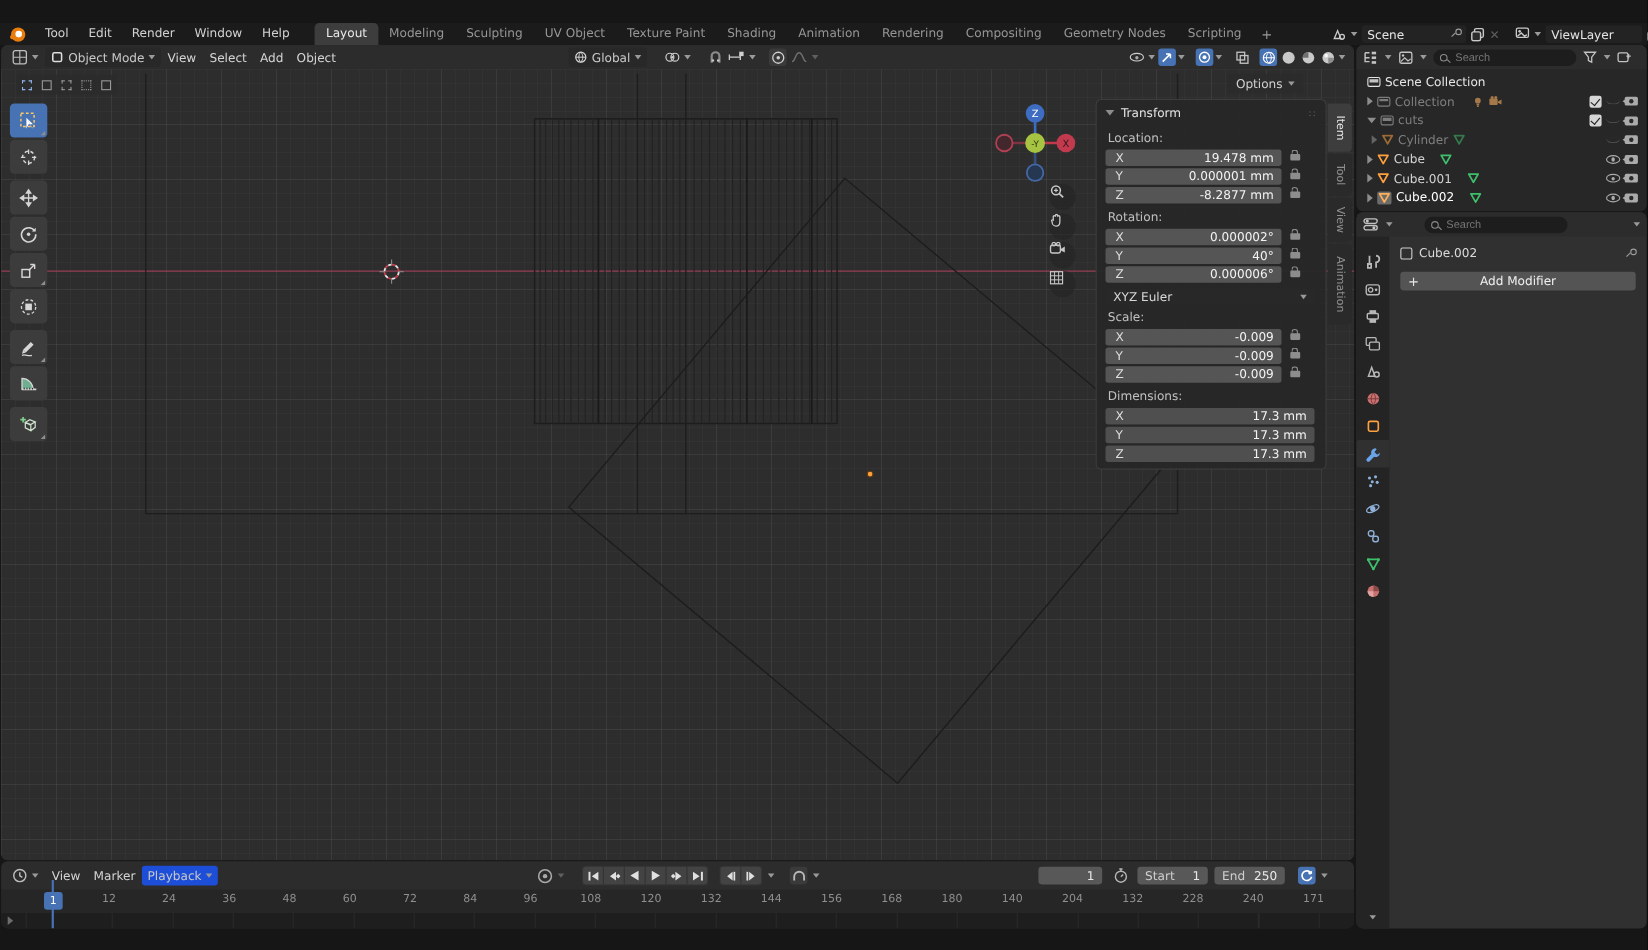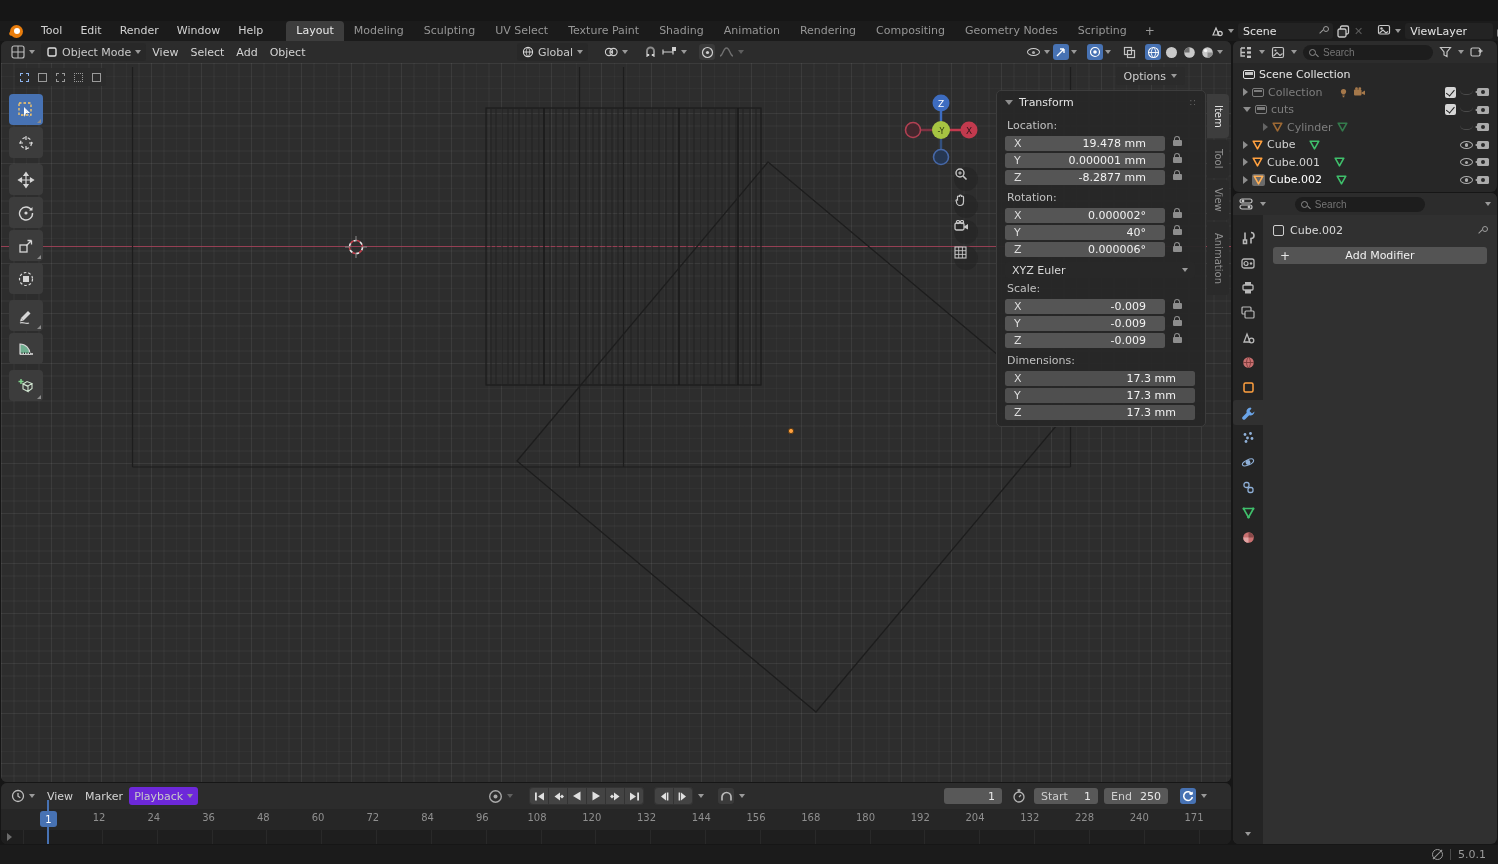--- a/index.html
+++ b/index.html
@@ -65,21 +65,21 @@
   .toolbar { position:absolute; left:8px; top:53px; width:36px; z-index:20; }
   .tbtn { width:34px; height:31px; margin-bottom:2px; background:#3c3c3c; border-radius:4px; display:flex; align-items:center; justify-content:center; position:relative; }
   .tbtn.active { background:#4772b3; }
   .tbtn.gap { margin-top:6px; }
   .tbtn .corner { position:absolute; right:2px; bottom:2px; width:0; height:0; border-left:4px solid transparent; border-bottom:4px solid #8e8e8e; }
   .npanel { position:absolute; left:995px; top:49px; width:210px; height:337px; background:rgba(40,40,40,0.96); border:1px solid #3d3d3d; border-radius:5px; z-index:25; }
   .np-label { position:absolute; left:10px; color:#c0c0c0; }
   .np-row { position:absolute; left:8px; width:160px; height:15px; background:#555555; border-radius:2.5px; display:flex; align-items:center; }
   .np-row.wide { width:190px; background:#4f4f4f; }
   .np-axis { width:26px; padding-left:9px; color:#dedede; }
-  .np-val { flex:1; text-align:right; padding-right:19px; color:#f2f2f2; }
+  .np-val { flex:1; text-align:right; padding-right:7px; color:#f2f2f2; }
   .np-lock { position:absolute; left:176px; }
   .lock { width:9px; height:6px; background:#8d8d8d; border-radius:1px; position:relative; display:inline-block; margin-top:5px; }
   .lock::before { content:''; position:absolute; top:-4px; left:1px; width:4px; height:4px; border:1.2px solid #8d8d8d; border-bottom:none; border-radius:3px 3px 0 0; }
   .np-drop { position:absolute; left:8px; width:190px; height:16px; background:#282828; border-radius:3px; display:flex; align-items:center; padding:0 7px; color:#d8d8d8; justify-content:space-between; }
   .ntab { position:absolute; left:1206px; width:22px; background:#2a2a2a; color:#8f8f8f; border-radius:0 4px 4px 0; writing-mode:vertical-rl; display:flex; align-items:center; justify-content:center; font-size:10px; z-index:24; }
   .ntab.active { background:#3d3d3d; color:#e6e6e6; }
   .navbtn { position:absolute; width:24px; height:24px; border-radius:50%; background:rgba(34,34,34,0.55); display:flex; align-items:center; justify-content:center; z-index:18; }
 
   
   .outliner { left:1233px; top:41px; width:264px; height:151px; background:#272727; }
@@ -150,21 +150,21 @@
     <div class="blender-logo" style="width:13px;height:13px;margin-left:10px;"></div>
     <span class="menu-item">Tool</span>
     <span class="menu-item">Edit</span>
     <span class="menu-item">Render</span>
     <span class="menu-item">Window</span>
     <span class="menu-item">Help</span>
     <div style="width:14px"></div>
     <span class="ws-tab active">Layout</span>
     <span class="ws-tab">Modeling</span>
     <span class="ws-tab">Sculpting</span>
-    <span class="ws-tab">UV Select</span>
+    <span class="ws-tab">UV Object</span>
     <span class="ws-tab">Texture Paint</span>
     <span class="ws-tab">Shading</span>
     <span class="ws-tab">Animation</span>
     <span class="ws-tab">Rendering</span>
     <span class="ws-tab">Compositing</span>
     <span class="ws-tab">Geometry Nodes</span>
     <span class="ws-tab">Scripting</span>
     <span class="ws-add">+</span>
 
     <div class="abs row" style="left:1210px; top:2px; gap:4px;">
@@ -669,21 +669,21 @@
     <div class="ol-row">
       <span class="tri-d"></span>
       <div class="colico dim"></div>
       <span class="dimtx">cuts</span>
       <span style="flex:1"></span>
       <div class="cb"></div>
       <div class="eye closed dimic"></div>
       <div class="camico"></div>
       <span style="width:4px"></span>
     </div>
-    <div class="ol-row" style="padding-left:30px;">
+    <div class="ol-row" style="padding-left:14px;">
       <span class="tri-r" style="opacity:.6"></span>
       <svg width="11" height="10" viewBox="0 0 11 10" style="opacity:.55">
           <path d="M1.2 1.2 h8.6 L5.5 8.8z" fill="none" stroke="#ffa03f" stroke-width="1.6" stroke-linejoin="round"></path>
         </svg>
       <span class="dimtx">Cylinder</span>
       <svg width="11" height="10" viewBox="0 0 11 10" style="opacity:.55">
           <path d="M1.2 1.2 h8.6 L5.5 8.8z" fill="none" stroke="#3fbf6b" stroke-width="1.6" stroke-linejoin="round"></path>
         </svg>
       <span style="flex:1"></span>
       <div class="eye closed dimic"></div>
@@ -864,21 +864,21 @@
     <div class="tl-header">
       <div class="hbtn" style="margin-left:4px;">
         <svg width="14" height="14" viewBox="0 0 14 14">
             <circle cx="7" cy="7" r="5.5" fill="none" stroke="#bdbdbd" stroke-width="1.3"></circle>
             <path d="M7 4 v3.2 l2.3 1.5" fill="none" stroke="#bdbdbd" stroke-width="1.3"></path>
           </svg>
         <span class="chev"></span>
       </div>
       <span class="hbtn">View</span>
       <span class="hbtn">Marker</span>
-      <div class="hgroup" style="background:#6d28d9;">
+      <div class="hgroup" style="background:#1d4ed8;">
         <span>Playback</span>
         <span class="chev"></span>
       </div>
 
       <div style="position:absolute; left:487px;" class="row">
         <svg width="15" height="15" viewBox="0 0 15 15">
             <circle cx="7.5" cy="7.5" r="5.8" fill="none" stroke="#a9a9a9" stroke-width="1.4"></circle>
             <circle cx="7.5" cy="7.5" r="2" fill="#a9a9a9"></circle>
           </svg>
         <span class="chev dim" style="margin-left:4px;"></span>
@@ -985,36 +985,31 @@
           <span>72</span>
           <span>84</span>
           <span>96</span>
           <span>108</span>
           <span>120</span>
           <span>132</span>
           <span>144</span>
           <span>156</span>
           <span>168</span>
           <span>180</span>
-          <span>192</span>
+          <span>140</span>
           <span>204</span>
           <span>132</span>
           <span>228</span>
           <span>240</span>
           <span>171</span>
       </div>
       <div class="playhead">
           <span>1</span>
         </div>
     </div>
     <div class="phline"></div>
     <div class="tracks">
       <span class="tri-r" style="margin:3px 0 0 6px; opacity:.7;"></span>
     </div>
   </div>
 
-  <div class="abs statusbar">
-    <div class="nonet"></div>
-    <div style="width:1px;height:11px;background:#4a4a4a;"></div>
-    <span>5.0.1</span>
-  </div>
 
 </div>
 
 </body></html>

